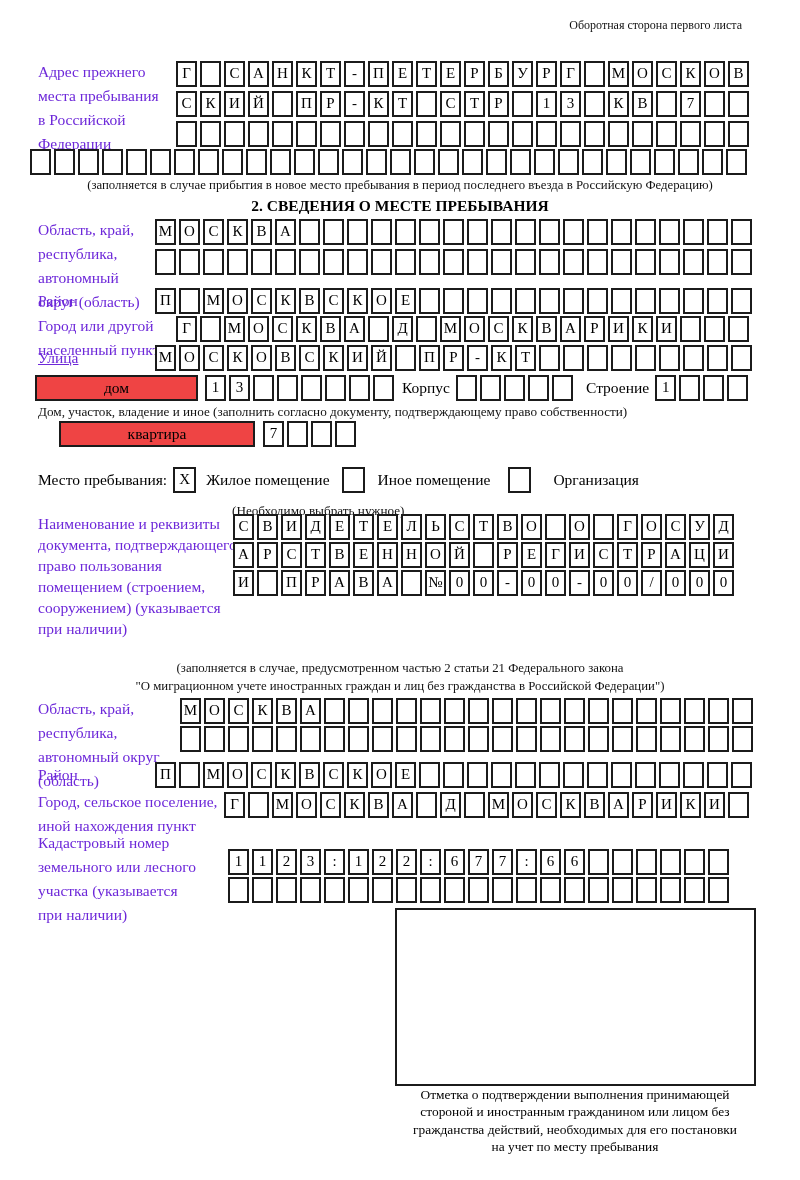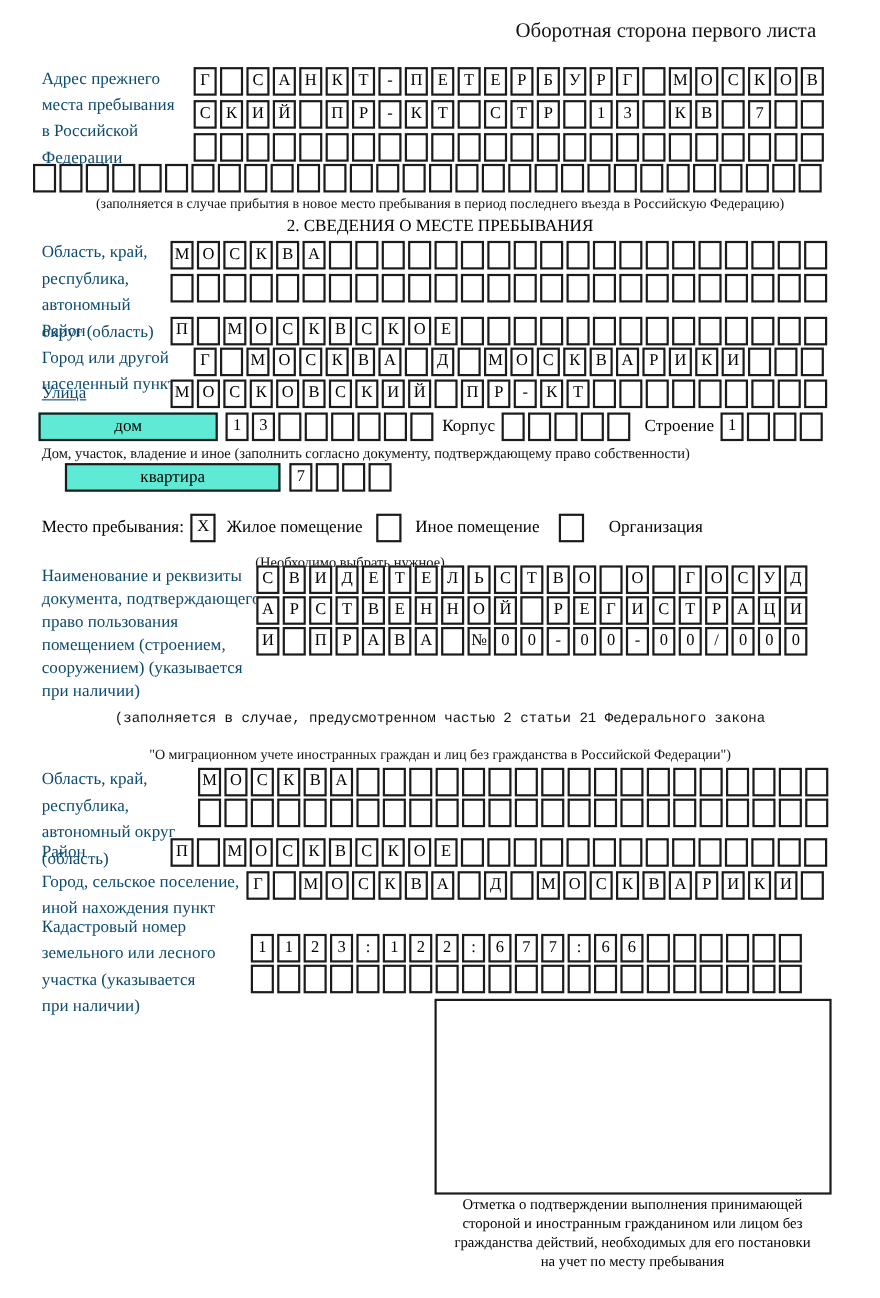--- a/index.html
+++ b/index.html
@@ -1,40 +1,40 @@
 <!DOCTYPE html>
 <html><head>
 <meta charset="utf-8">
 <style>
   html,body { margin:0; padding:0; background:#fff; }
   .page { position:relative; width:800px; height:1180px; background:#ffffff;
           font-family:"Liberation Serif", serif; color:#000; overflow:hidden; }
-  .lbl { position:absolute; font-size:15.5px; line-height:1.55; white-space:pre-line; color:#0c4a6e; }
+  .lbl { position:absolute; font-size:15.5px; line-height:1.55; white-space:pre-line; color:#6d28d9; }
   .cells { display:flex; }
   .abs { position:absolute; }
   .c { box-sizing:border-box; flex:none; width:21px; height:26px; border:2px solid #1b1b1b;
        margin-right:3px; font-size:15px; line-height:21px; text-align:center; background:#fff; }
   .cap { position:absolute; font-size:12.8px; color:#111; }
   .center { left:0; width:800px; text-align:center; }
-  .sec-title { position:absolute; font-weight:normal; font-size:15.5px; }
+  .sec-title { position:absolute; font-weight:bold; font-size:15.5px; }
   .widebox { box-sizing:border-box; flex:none; border:2px solid #1b1b1b; height:26px;
-             text-align:center; font-size:15.5px; line-height:21px; background:#5eead4; }
+             text-align:center; font-size:15.5px; line-height:21px; background:#ef4444; }
   .hrow { position:absolute; display:flex; align-items:flex-start; }
   .hlabel { flex:none; font-size:15.5px; line-height:26px; white-space:nowrap; }
   .cb { box-sizing:border-box; flex:none; width:23px; height:26px; border:2px solid #1b1b1b;
         text-align:center; font-size:15px; line-height:21px; background:#fff; }
   .stamp-box { position:absolute; border:2px solid #1b1b1b; background:#fff; }
   .note { position:absolute; font-size:13.4px; line-height:17.4px; text-align:center; white-space:pre-line; }
 </style>
 </head>
 <body>
 
 <div class="page">
 
-  <div class="cap" style="top:18px; right:58px; font-size:19px;">Оборотная сторона первого листа</div>
+  <div class="cap" style="top:18px; right:58px; font-size:12px;">Оборотная сторона первого листа</div>
 
   <div class="lbl" style="left:38px; top:60px; width:150px;">Адрес прежнего
 места пребывания
 в Российской
 Федерации</div>
   <div class="cells abs" style="left:176px; top:61px;">
       <div class="c">Г</div>
       <div class="c"></div>
       <div class="c">С</div>
       <div class="c">А</div>
@@ -413,21 +413,21 @@
       <div class="c">0</div>
       <div class="c">-</div>
       <div class="c">0</div>
       <div class="c">0</div>
       <div class="c">/</div>
       <div class="c">0</div>
       <div class="c">0</div>
       <div class="c">0</div>
     </div>
 
-  <div class="cap center" style="top:645px;font-family:Liberation Mono, monospace;">(заполняется в случае, предусмотренном частью 2 статьи 21 Федерального закона</div>
+  <div class="cap center" style="top:661px;">(заполняется в случае, предусмотренном частью 2 статьи 21 Федерального закона</div>
   <div class="cap center" style="top:679px;">"О миграционном учете иностранных граждан и лиц без гражданства в Российской Федерации")</div>
 
   <div class="lbl" style="left:38px; top:697px; width:140px;">Область, край,
 республика,
 автономный округ
 (область)</div>
   <div class="cells abs" style="left:180px; top:698px;">
       <div class="c">М</div>
       <div class="c">О</div>
       <div class="c">С</div>

